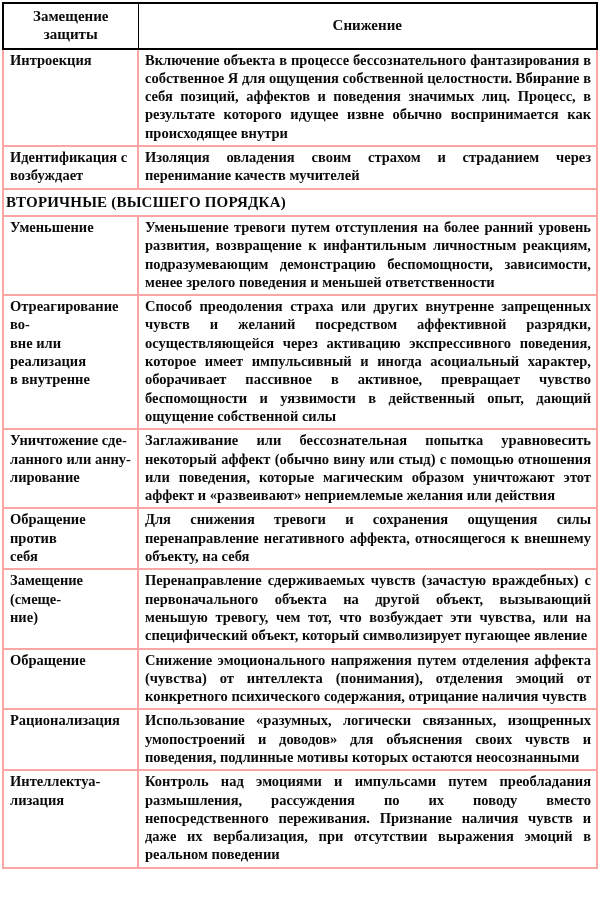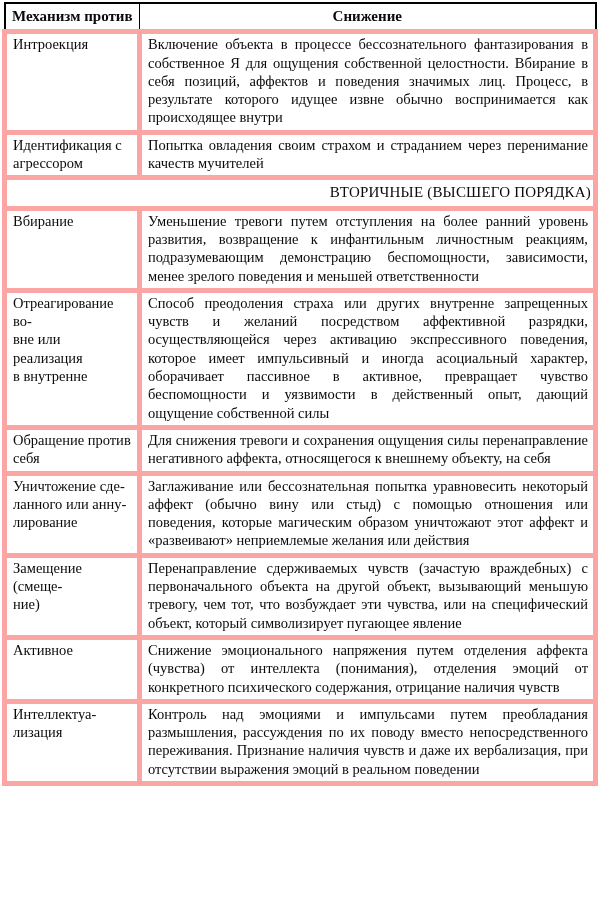--- a/index.html
+++ b/index.html
@@ -29,97 +29,102 @@
   table.defense-table th {
     border: 1px solid #000000;
     border-bottom: 2px solid #000000;
     font-weight: bold;
     text-align: center;
     vertical-align: middle;
     padding: 3px 4px 4px;
     font-size: 15px;
   }
   table.defense-table td {
-    border: 5px solid #fca5a5;
+    border: 2px solid #fca5a5;
     vertical-align: top;
     padding: 1px 5px 3px 6px;
+    font-weight: bold;
   }
   td.term-cell {
     white-space: pre-line;
     padding-right: 2px;
   }
   td.desc-cell {
     text-align: justify;
     margin-left: 8px;
   }
   tr.section-row td {
-    text-align: right;
+    text-align: left;
     padding: 3px 2px 4px;
     font-size: 15px;
     letter-spacing: 0.2px;
     margin-top: 21px;
   }
 </style>
 </head>
 <body>
 
 <div class="page">
   <table class="defense-table">
     <colgroup>
       <col class="col-term">
       <col class="col-desc">
     </colgroup>
     <thead>
       <tr>
-        <th>Механизм против</th>
+        <th>Замещение защиты</th>
         <th>Снижение</th>
       </tr>
     </thead>
     <tbody>
       <tr>
         <td class="term-cell">Интроекция</td>
         <td class="desc-cell">Включение объекта в процессе бессознательного фантазирования в собственное Я для ощущения собственной целостности. Вбирание в себя позиций, аффектов и поведения значимых лиц. Процесс, в результате которого идущее извне обычно воспринимается как происходящее внутри</td>
       </tr>
       <tr>
         <td class="term-cell">Идентификация с
-агрессором</td>
-        <td class="desc-cell">Попытка овладения своим страхом и страданием через перенимание качеств мучителей</td>
+возбуждает</td>
+        <td class="desc-cell">Изоляция овладения своим страхом и страданием через перенимание качеств мучителей</td>
       </tr>
       <tr class="section-row">
         <td colspan="2">ВТОРИЧНЫЕ (ВЫСШЕГО ПОРЯДКА)</td>
       </tr>
       <tr>
-        <td class="term-cell">Вбирание</td>
+        <td class="term-cell">Уменьшение</td>
         <td class="desc-cell">Уменьшение тревоги путем отступления на более ранний уровень развития, возвращение к инфантильным личностным реакциям, подразумевающим демонстрацию беспомощности, зависимости, менее зрелого поведения и меньшей ответственности</td>
       </tr>
       <tr>
         <td class="term-cell">Отреагирование во-
 вне или реализация
 в внутренне</td>
         <td class="desc-cell">Способ преодоления страха или других внутренне запрещенных чувств и желаний посредством аффективной разрядки, осуществляющейся через активацию экспрессивного поведения, которое имеет импульсивный и иногда асоциальный характер, оборачивает пассивное в активное, превращает чувство беспомощности и уязвимости в действенный опыт, дающий ощущение собственной силы</td>
       </tr>
       <tr>
-        <td class="term-cell">Обращение против
-себя</td>
-        <td class="desc-cell">Для снижения тревоги и сохранения ощущения силы перенаправление негативного аффекта, относящегося к внешнему объекту, на себя</td>
-      </tr>
-      <tr>
         <td class="term-cell">Уничтожение сде-
 ланного или анну-
 лирование</td>
         <td class="desc-cell">Заглаживание или бессознательная попытка уравновесить некоторый аффект (обычно вину или стыд) с помощью отношения или поведения, которые магическим образом уничтожают этот аффект и «развеивают» неприемлемые желания или действия</td>
+      </tr>
+      <tr>
+        <td class="term-cell">Обращение против
+себя</td>
+        <td class="desc-cell">Для снижения тревоги и сохранения ощущения силы перенаправление негативного аффекта, относящегося к внешнему объекту, на себя</td>
       </tr>
       <tr>
         <td class="term-cell">Замещение (смеще-
 ние)</td>
         <td class="desc-cell">Перенаправление сдерживаемых чувств (зачастую враждебных) с первоначального объекта на другой объект, вызывающий меньшую тревогу, чем тот, что возбуждает эти чувства, или на специфический объект, который символизирует пугающее явление</td>
       </tr>
       <tr>
-        <td class="term-cell">Активное</td>
+        <td class="term-cell">Обращение</td>
         <td class="desc-cell">Снижение эмоционального напряжения путем отделения аффекта (чувства) от интеллекта (понимания), отделения эмоций от конкретного психического содержания, отрицание наличия чувств</td>
+      </tr>
+      <tr>
+        <td class="term-cell">Рационализация</td>
+        <td class="desc-cell">Использование «разумных, логически связанных, изощренных умопостроений и доводов» для объяснения своих чувств и поведения, подлинные мотивы которых остаются неосознанными</td>
       </tr>
       <tr>
         <td class="term-cell">Интеллектуа-
 лизация</td>
         <td class="desc-cell">Контроль над эмоциями и импульсами путем преобладания размышления, рассуждения по их поводу вместо непосредственного переживания. Признание наличия чувств и даже их вербализация, при отсутствии выражения эмоций в реальном поведении</td>
       </tr>
 
     </tbody>
   </table>
 </div>

